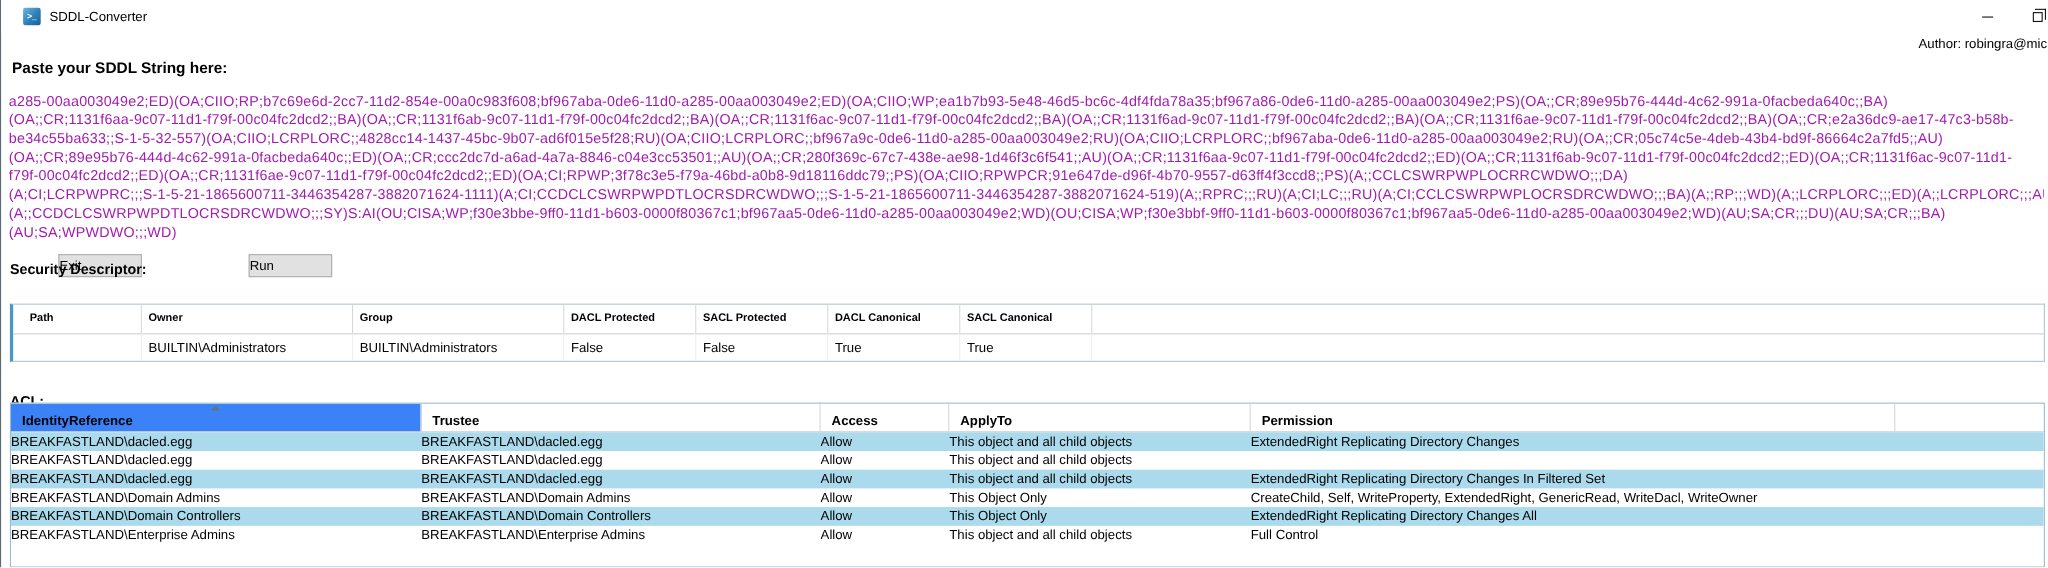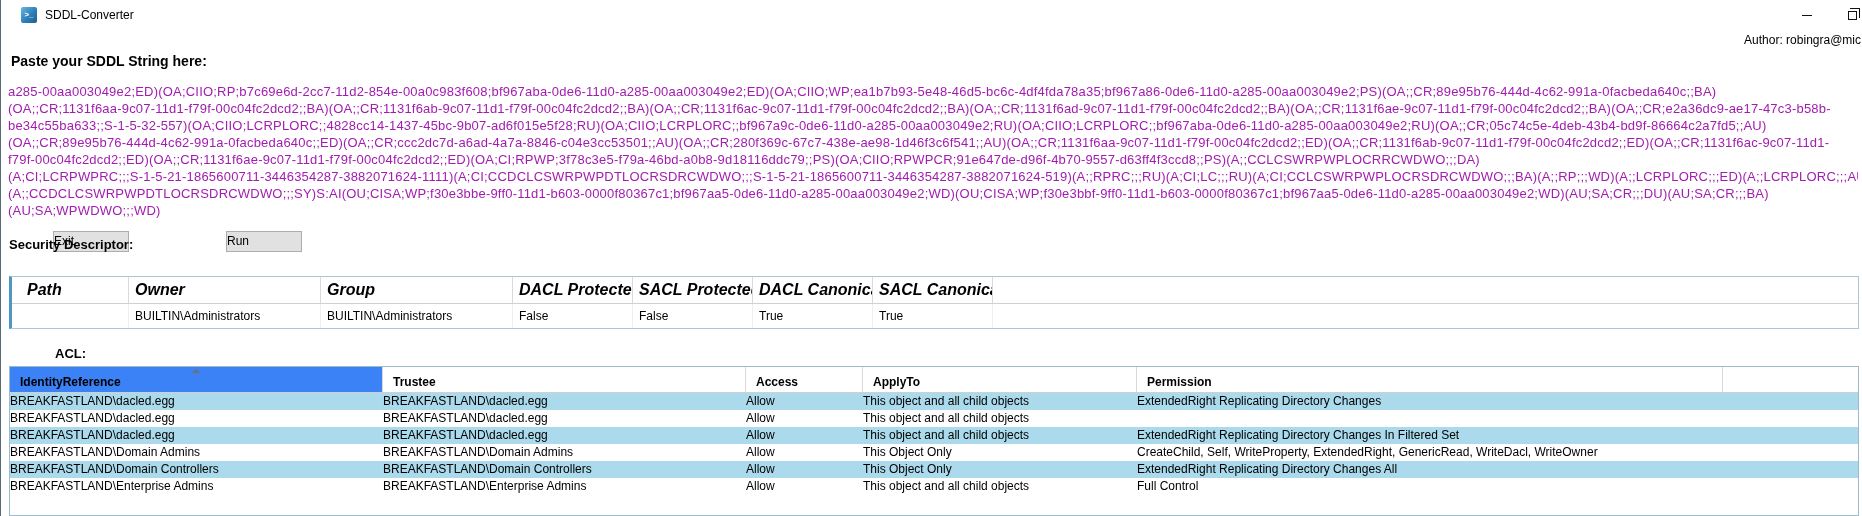--- a/index.html
+++ b/index.html
@@ -38,32 +38,32 @@
          font-family:"Liberation Sans", sans-serif; }
   .btn-exit { left:52px; }
   .btn-run  { left:177px;margin-left:48px; }
 
   
   .sd-label { position:absolute; left:8px; top:237px; font-size:13px; font-weight:bold; }
   .sd-table { position:absolute; left:8px; top:276px; width:1850px;
               border:1px solid #aec6d2; border-left:3px solid #4f97c2; background:#fff; }
   .sd-row { display:grid; grid-template-columns:117px 192px 192px 120px 120px 120px 120px 1fr; }
   .sd-head { height:27px; border-bottom:1px solid #d0d0d0; }
-  .sd-head > div { font-size:16px; font-weight:bold; line-height:26px; padding-left:6px;
-                   border-right:1px solid #d9d9d9; overflow:hidden; white-space:nowrap;font-style:italic; }
+  .sd-head > div { font-size:10px; font-weight:bold; line-height:26px; padding-left:6px;
+                   border-right:1px solid #d9d9d9; overflow:hidden; white-space:nowrap; }
   .sd-head > div:first-child { padding-left:15px; }
   .sd-head > div:last-child { border-right:none; }
   .sd-data { height:24px; }
   .sd-data > div { font-size:12px; line-height:24px; padding-left:6px;
                    border-right:1px solid #efefef; overflow:hidden; white-space:nowrap; }
   .sd-data > div:first-child { padding-left:15px; }
   .sd-data > div:last-child { border-right:none; }
 
   
-  .acl-label { position:absolute; left:8px; top:346px; font-size:13px; font-weight:bold;margin-left:46px; }
+  .acl-label { position:absolute; left:8px; top:357px; font-size:13px; font-weight:bold; }
   .acl-table { position:absolute; left:8px; top:366px; width:1850px; height:150px;
                border:1px solid #9cbccc; background:#fff; overflow:hidden; }
   .acl-grid { display:grid; grid-template-columns:373px 363px 117px 274px 586px 1fr; }
   .acl-head { height:26px; border-bottom:1px solid #d0d0d0; }
   .acl-head > div { position:relative; font-size:12px; font-weight:bold; padding:8px 0 0 10px;
                     border-right:1px solid #d8d8d8; overflow:hidden; white-space:nowrap; }
   .acl-head > div:last-child { border-right:none; }
   .acl-head .sorted { background:#3b82f6; }
   .sort-arrow { position:absolute; left:50%; top:2px; margin-left:-4px; width:0; height:0;
                 border-left:4px solid transparent; border-right:4px solid transparent;

